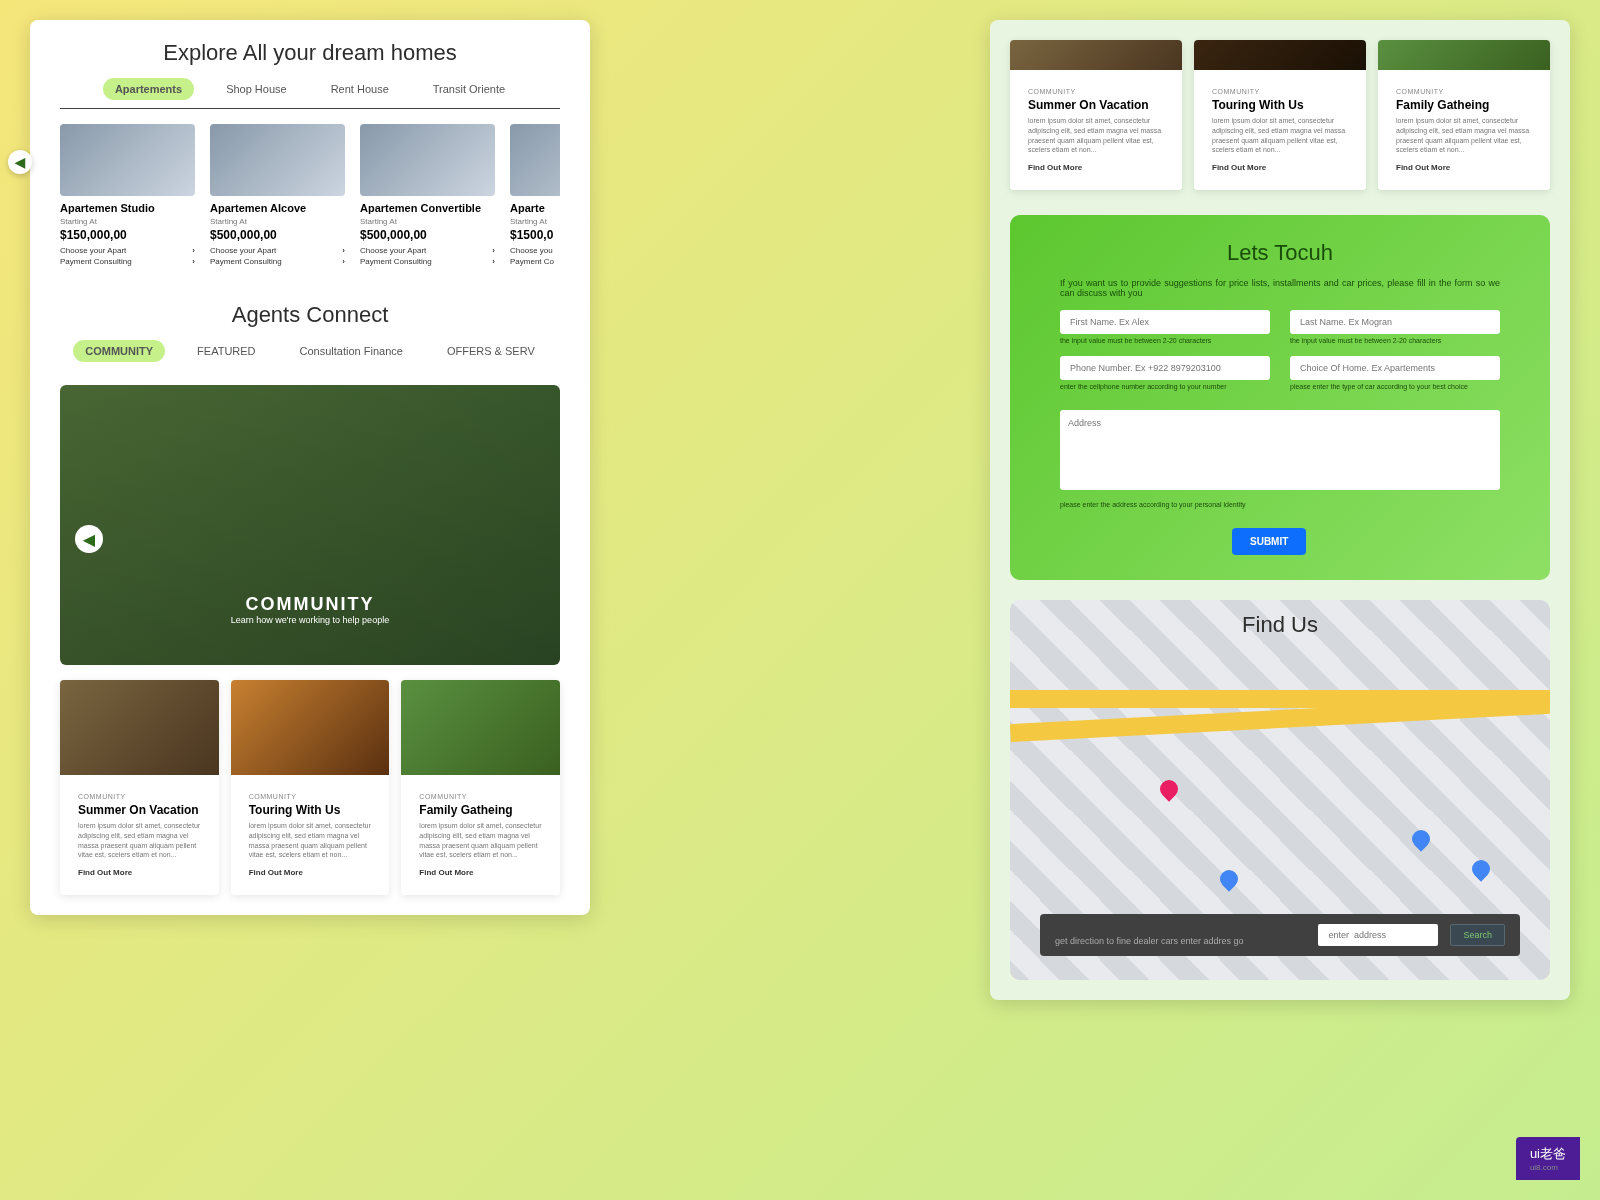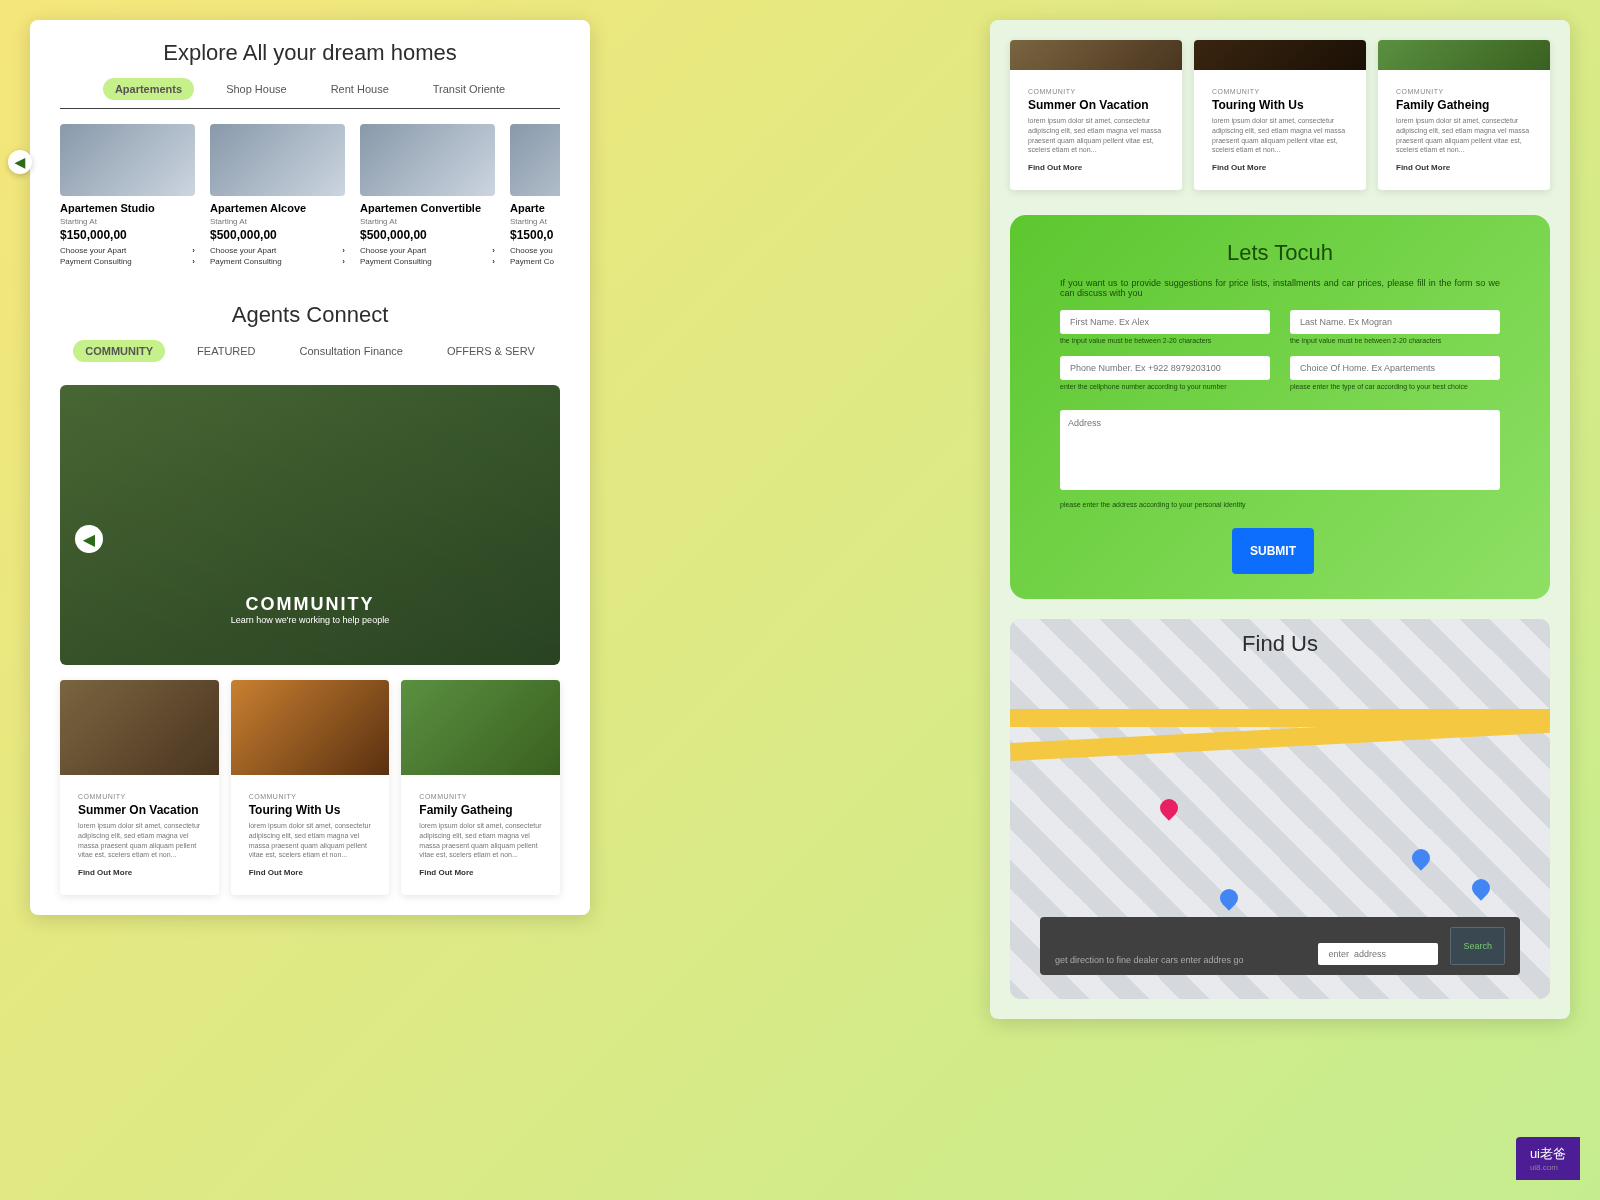--- a/index.html
+++ b/index.html
@@ -27,37 +27,37 @@
 .hero-nav{position:absolute;left:15px;top:50%;width:28px;height:28px;background:#fff;border-radius:50%;display:flex;align-items:center;justify-content:center;cursor:pointer}
 .hero-nav span{color:#2d6b1a}
 .cards{display:flex;gap:12px}
 .card{flex:1;background:#fff;border-radius:4px;overflow:hidden;box-shadow:0 2px 8px rgba(0,0,0,.1)}
 .card-img{height:95px;background:linear-gradient(135deg,#8a7050,#6a5040)}
 .card-body{padding:18px}
 .card-tag{font-size:7px;color:#888;letter-spacing:.5px;margin-bottom:3px}
 .card h4{font-size:12px;margin-bottom:4px}
 .card-desc{font-size:7px;color:#777;line-height:1.4;margin-bottom:8px}
 .card-link{font-size:8px;color:#333;font-weight:600;cursor:pointer}
-.form-panel{background:linear-gradient(135deg,#5cc72f,#8ee065);border-radius:16px;padding:25px 30px;margin-bottom:20px}
+.form-panel{background:linear-gradient(135deg,#5cc72f,#8ee065);border-radius:10px;padding:25px 30px;margin-bottom:20px}
 .form-panel h2{color:#1a4d0a}
 .form-intro{font-size:9px;color:#1a4d0a;text-align:justify;margin-bottom:12px;padding:0 20px}
 .form-row{display:flex;gap:20px;margin-bottom:4px;padding:0 20px}
 .form-col{flex:1}
 .input{width:100%;padding:7px 10px;border:none;border-radius:3px;font-size:9px;background:#fff}
 .hint{font-size:7px;color:#1a4d0a;margin-top:3px;margin-bottom:8px}
 .textarea{width:calc(100% - 40px);margin:8px 20px 4px;height:80px;padding:8px;border:none;border-radius:3px;font-size:9px;resize:none}
-.submit{background:#0d6efd;color:#fff;border:none;padding:16px 18px;border-radius:4px;font-size:12px;font-weight:700;margin:12px 0 0 40%;cursor:pointer}
+.submit{background:#0d6efd;color:#fff;border:none;padding:8px 18px;border-radius:4px;font-size:10px;font-weight:700;margin:12px 0 0 40%;cursor:pointer}
 .map-panel{background:#e8eaed;border-radius:10px;height:380px;position:relative;overflow:hidden}
 .map-bg{position:absolute;inset:0;background:linear-gradient(45deg,#e8eaed 25%,#d5d9dd 25%,#d5d9dd 50%,#e8eaed 50%,#e8eaed 75%,#d5d9dd 75%);background-size:60px 60px}
 .map-road{position:absolute;height:18px;background:#f5c842;left:0;right:0}
 .map-panel h2{position:relative;z-index:2;padding-top:12px}
 .map-search{position:absolute;bottom:24px;left:30px;right:30px;background:#404040;padding:10px 15px;border-radius:4px;display:flex;align-items:flex-end;gap:12px;z-index:3}
 .map-search-text{flex:1;color:#aaa;font-size:9px}
 .map-input{padding:6px 10px;border:none;border-radius:2px;font-size:9px;width:120px}
-.map-btn{background:#3a4852;color:#7bc96f;border:1px solid #5a6872;padding:13px 12px;font-size:9px;border-radius:2px;cursor:pointer}
+.map-btn{background:#3a4852;color:#7bc96f;border:1px solid #5a6872;padding:5px 12px;font-size:9px;border-radius:2px;cursor:pointer}
 .pin{position:absolute;width:18px;height:18px;background:#4285f4;border-radius:50% 50% 50% 0;transform:rotate(-45deg);z-index:2}
 .pin.red{background:#e91e63}
 .watermark{position:absolute;bottom:0;right:0;background:#4c1d95;color:#fff;padding:8px 14px;font-size:13px;border-radius:4px 0 0 0}
 .watermark small{display:block;font-size:8px;color:#888}
 </style>
 </head>
 <body>
 
 <div class="canvas">
 

